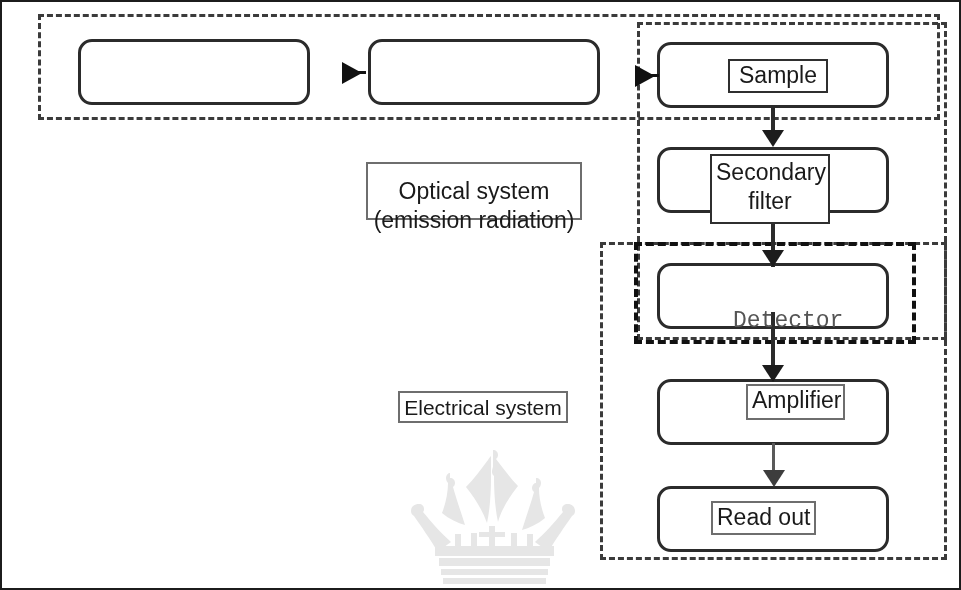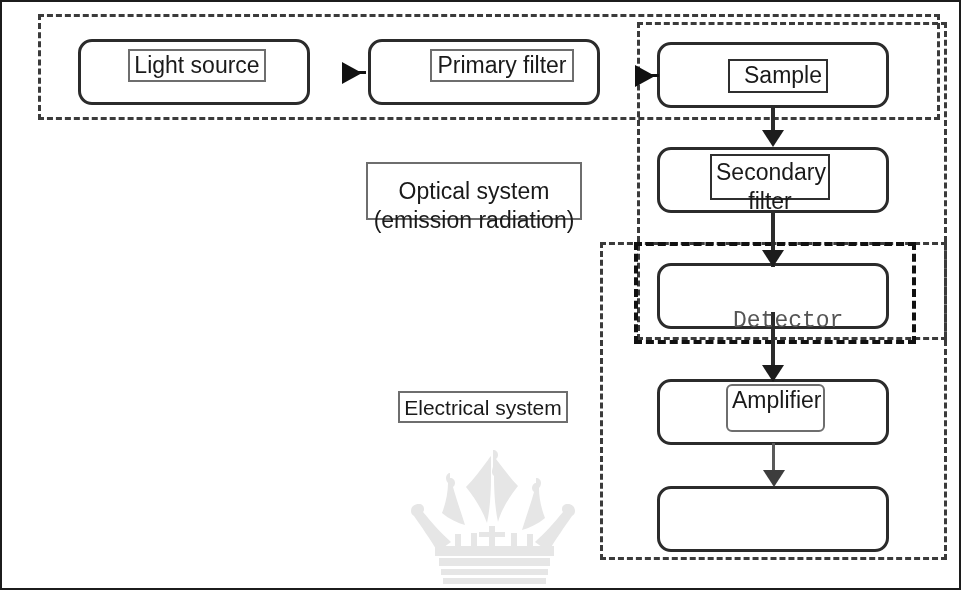--- a/index.html
+++ b/index.html
@@ -158,38 +158,37 @@
   <div class="vline" style="left:769px; top:210px; width:4px; height:55px;"></div>
   <div class="arrow-down" style="left:760px; top:248px;"></div>
 
   <div class="vline" style="left:769px; top:310px; width:4px; height:65px;"></div>
   <div class="arrow-down" style="left:760px; top:363px;"></div>
 
   <div class="vline thin" style="left:770px; top:441px; width:3px; height:40px;"></div>
   <div class="arrow-down thin" style="left:761px; top:468px;"></div>
 
   <div class="node" style="left:76px; top:37px; width:232px; height:66px;"></div>
-  <div class="caption" style="left:126px; top:47px; width:138px; height:33px;">Light source</div>
 
   <div class="node" style="left:366px; top:37px; width:232px; height:66px;"></div>
-  <div class="caption" style="left:428px; top:47px; width:144px; height:33px;">Primary filter</div>
 
   <div class="node" style="left:655px; top:40px; width:232px; height:66px;"></div>
-  <div class="caption dark" style="left:726px; top:57px; width:100px; height:34px;text-align:right;">Sample</div>
+  <div class="caption dark" style="left:726px; top:57px; width:100px; height:34px;">Sample</div>
 
   <div class="node" style="left:655px; top:145px; width:232px; height:66px;"></div>
-  <div class="caption dark" style="left:708px; top:152px; width:120px; height:46px; line-height:29px; padding-top:2px;">Secondary
+  <div class="caption dark" style="left:708px; top:152px; width:120px; height:70px; line-height:29px; padding-top:2px;">Secondary
 filter</div>
 
   <div class="node" style="left:655px; top:261px; width:232px; height:66px;"></div>
   <div class="caption plain" style="left:727px; top:305px; width:96px; height:30px; color:#555555;">Detector</div>
 
   <div class="node" style="left:655px; top:377px; width:232px; height:66px;"></div>
-  <div class="caption" style="left:724px; top:382px; width:99px; height:48px;border-radius:6px;">Amplifier</div>
+  <div class="caption" style="left:744px; top:382px; width:99px; height:36px;">Amplifier</div>
 
   <div class="node" style="left:655px; top:484px; width:232px; height:66px;"></div>
+  <div class="caption" style="left:709px; top:499px; width:105px; height:34px;">Read out</div>
 
   <div class="caption" style="left:364px; top:160px; width:216px; height:58px; line-height:29px; padding-top:13px;">Optical system
 (emission radiation)</div>
 
   <div class="caption" style="left:396px; top:389px; width:170px; height:32px; font-size:21px; line-height:28px;text-align:center;">Electrical system</div>
 
 </div>
 
 </body></html>

